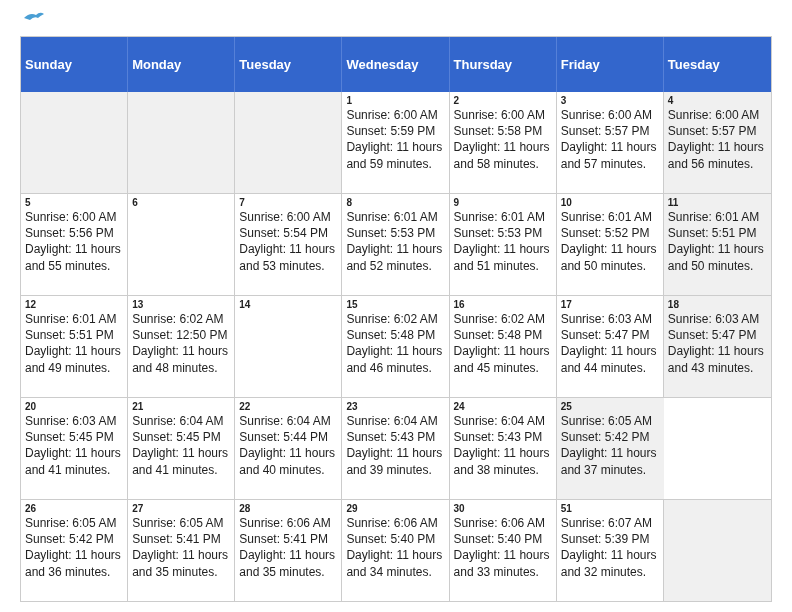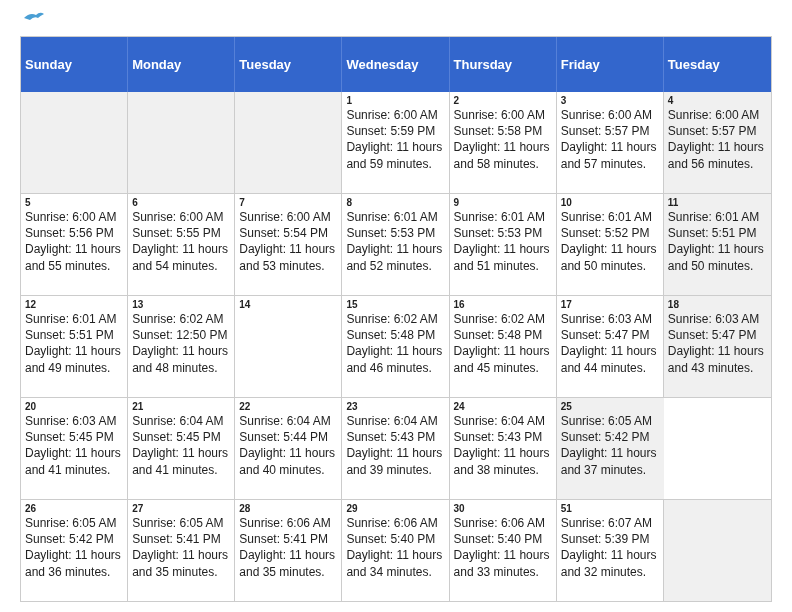--- a/index.html
+++ b/index.html
@@ -165,24 +165,20 @@
         <div class="cal-row">
           <div class="cal-cell">
             <span class="day-num">5</span>
             <div class="cell-text">Sunrise: 6:00 AM
 Sunset: 5:56 PM
 Daylight: 11 hours
 and 55 minutes.</div>
           </div>
           <div class="cal-cell">
             <span class="day-num">6</span>
-            <div class="cell-text">Sunrise: 6:00 AM
-Sunset: 5:55 PM
-Daylight: 11 hours
-and 54 minutes.</div>
           </div>
           <div class="cal-cell">
             <span class="day-num">7</span>
             <div class="cell-text">Sunrise: 6:00 AM
 Sunset: 5:54 PM
 Daylight: 11 hours
 and 53 minutes.</div>
           </div>
           <div class="cal-cell">
             <span class="day-num">8</span>

